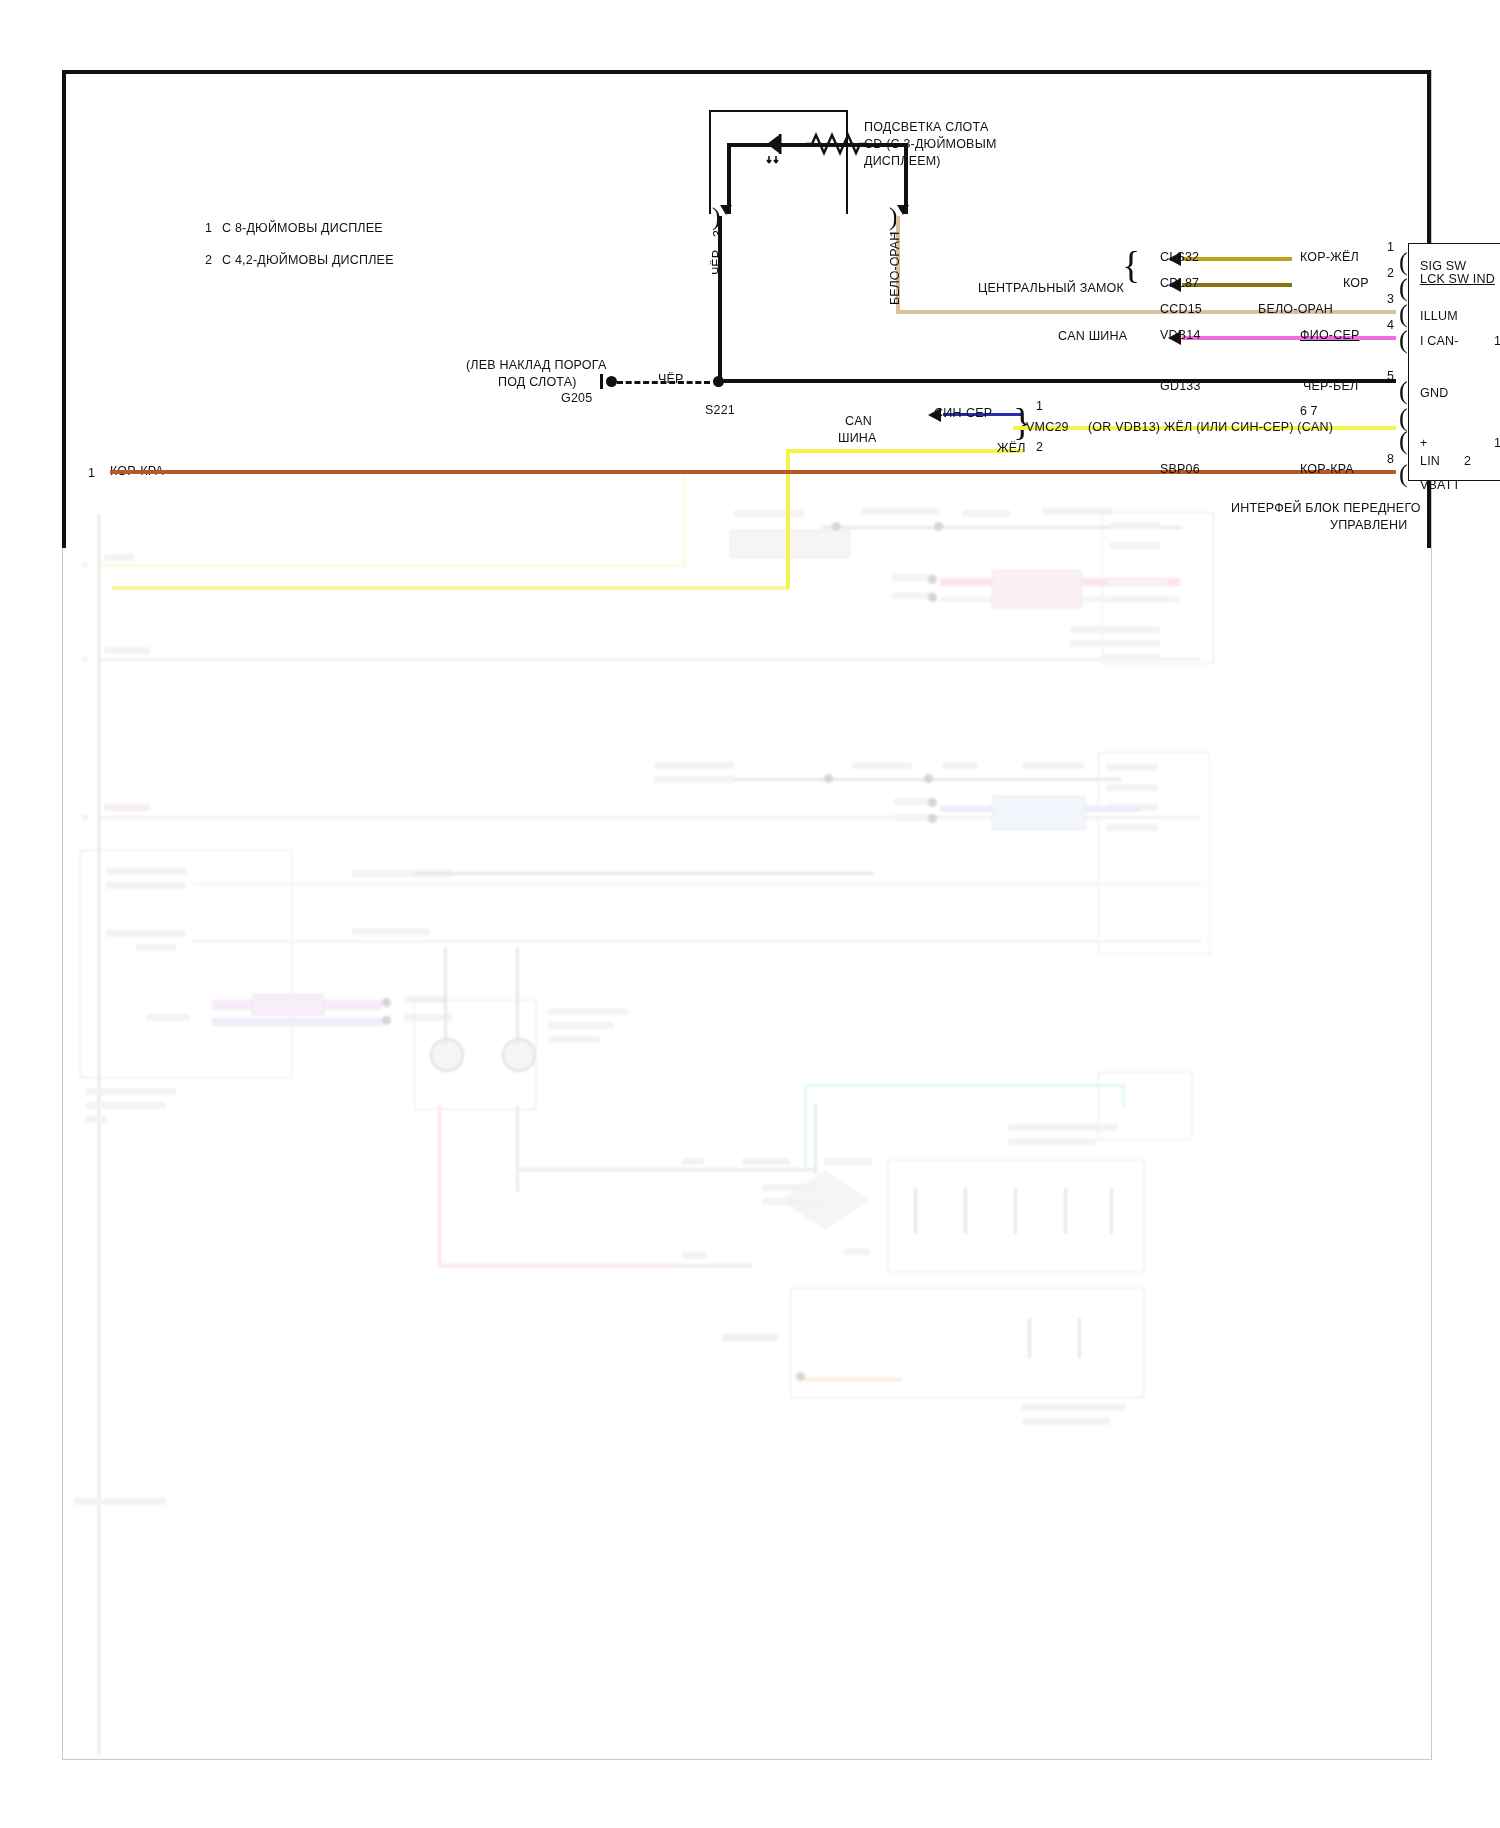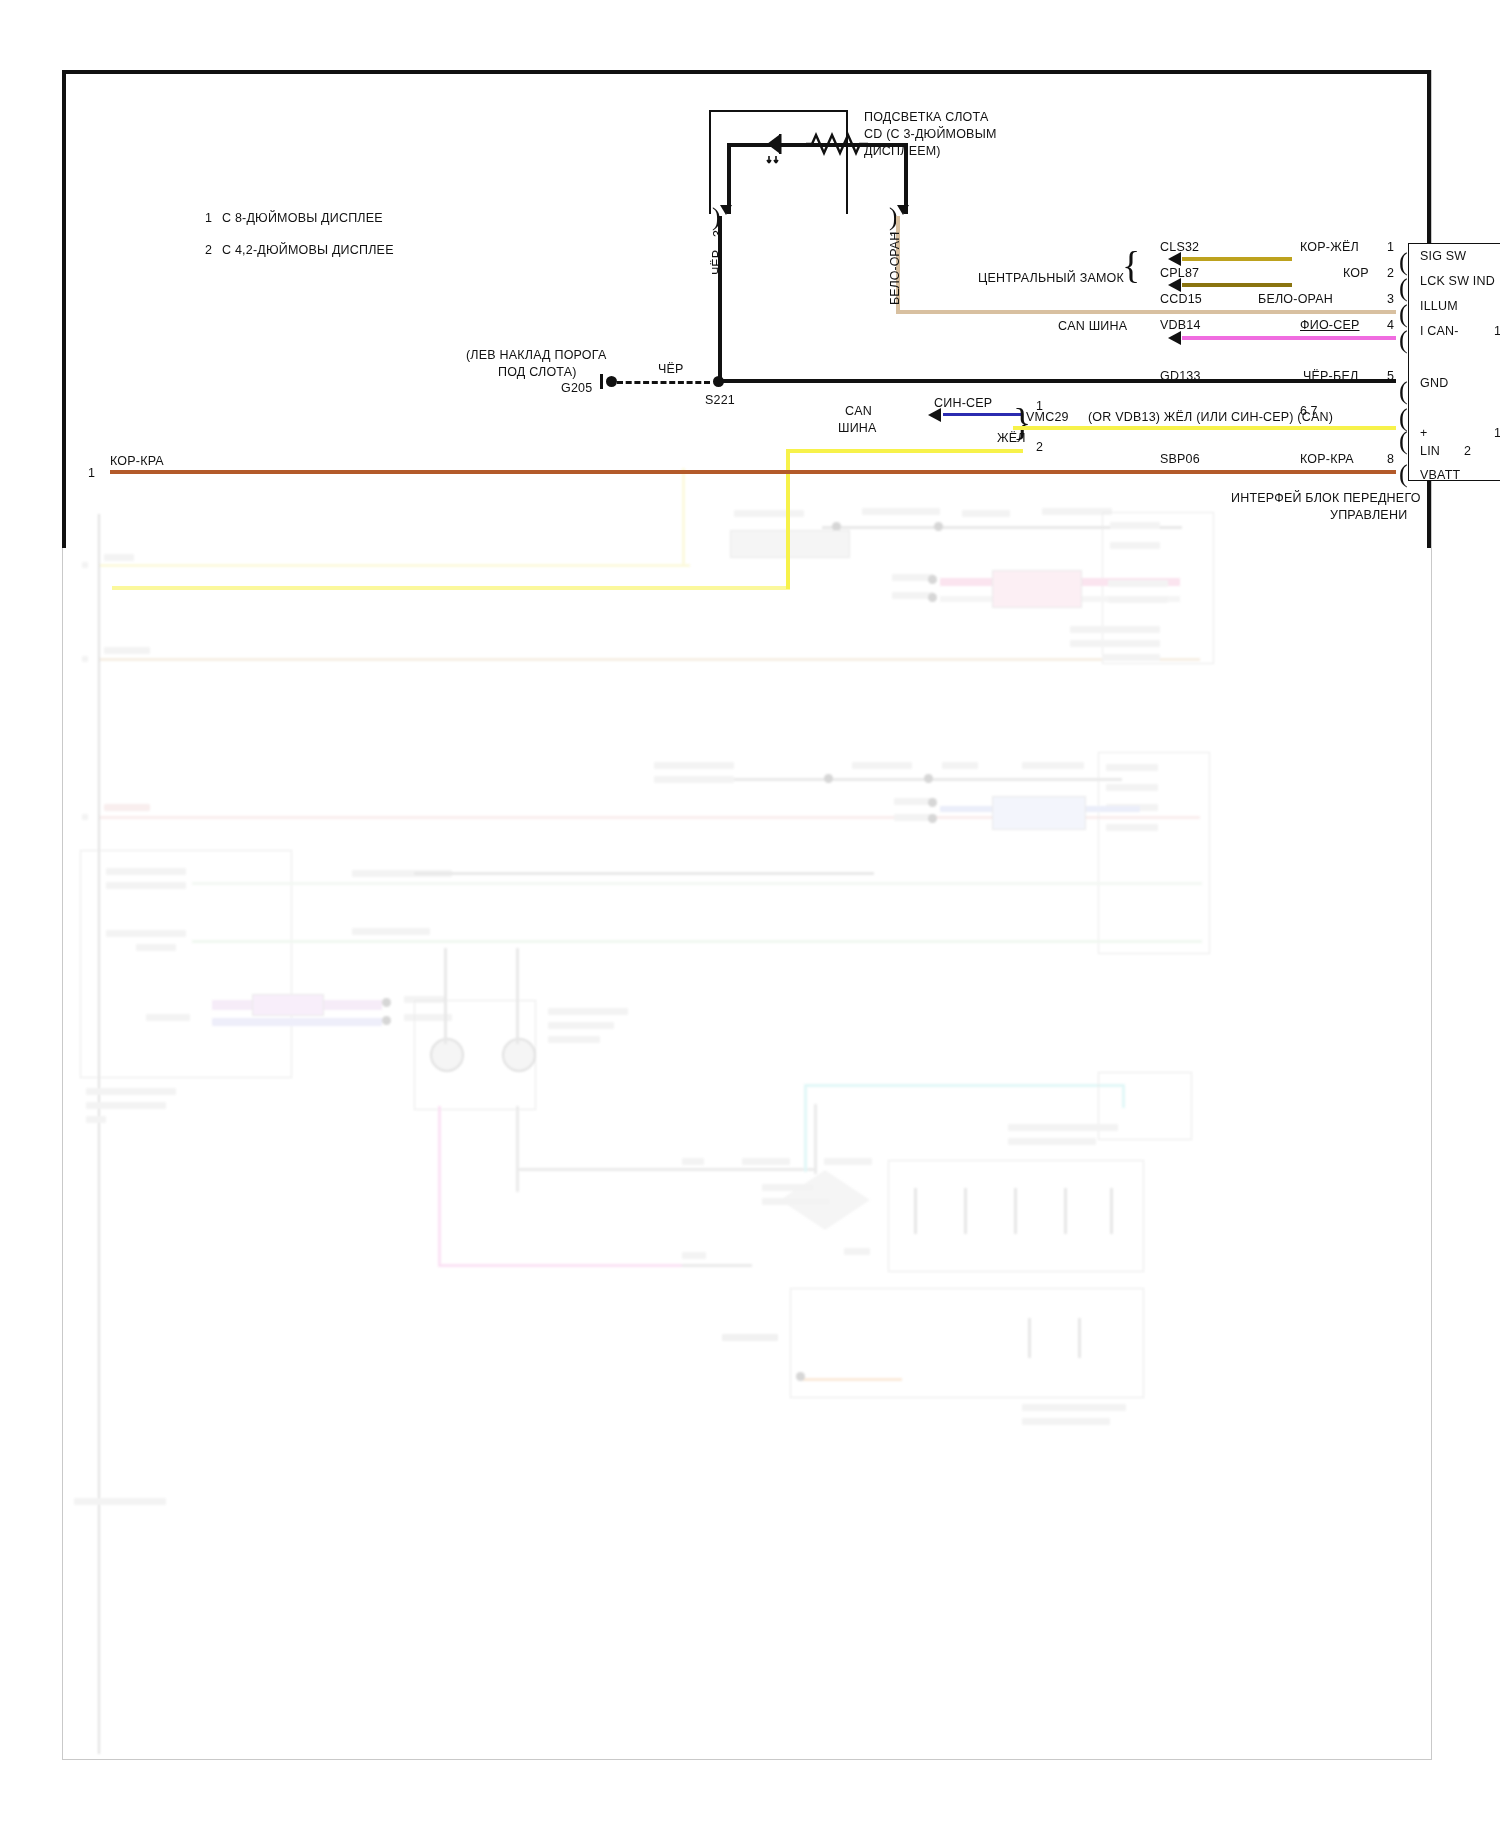--- a/index.html
+++ b/index.html
@@ -21,21 +21,21 @@
   .gbox{position:absolute;border:1px solid #b9b9b9;background:transparent;}
   .gtxt{position:absolute;background:#d8d8d8;border-radius:1px;height:7px;}
   .gdot{position:absolute;width:9px;height:9px;border-radius:50%;background:#777;}
   .gcirc{position:absolute;width:30px;height:30px;border-radius:50%;border:2px solid #9a9a9a;}
 
   
   .w{position:absolute;}
   .wh{height:4px;}
   .wv{width:4px;}
   .blk{background:#111;}
-  .lbl{position:absolute;font-size:12.5px;color:#111;white-space:nowrap;letter-spacing:.2px;}
+  .lbl{position:absolute;font-size:12.5px;color:#111;white-space:nowrap;letter-spacing:.2px;margin-top:10px;}
   .vtxt{position:absolute;font-size:12.5px;color:#111;white-space:nowrap;
         transform-origin:0 0;transform:rotate(-90deg);}
   .pin{position:absolute;font-size:12.5px;color:#111;}
 
   .box-line{position:absolute;border:2px solid #111;box-sizing:border-box;}
   .conn-box{position:absolute;border:1.5px solid #111;box-sizing:border-box;background:#fff;}
 
   .arrowL{position:absolute;width:0;height:0;border-top:7px solid transparent;
           border-bottom:7px solid transparent;border-right:13px solid #111;}
   .arrowD{position:absolute;width:0;height:0;border-left:6px solid transparent;
@@ -312,21 +312,21 @@
   <div class="w wh" style="left:110px;top:470px;width:1286px;background:#b35a2a;"></div>
   <div class="lbl" style="left:1160px;top:452px;">SBP06</div>
   <div class="lbl" style="left:1300px;top:452px;">КОР-КРА</div>
   <div class="pin" style="left:1387px;top:452px;">8</div>
   <div class="bracePin" style="left:1399px;top:461px;">(</div>
 
   <div class="conn-box" style="left:1408px;top:243px;width:0;height:0;"></div>
   <div class="conn-box" style="left:1408px;top:243px;width:120px;height:238px;border-right:none;"></div>
 
   <div class="lbl" style="left:1420px;top:249px;">SIG SW</div>
-  <div class="lbl" style="left:1420px;top:274px;">LCK SW IND</div>
+  <div class="lbl" style="left:1420px;top:262px;text-decoration:underline;">LCK SW IND</div>
   <div class="lbl" style="left:1420px;top:299px;">ILLUM</div>
   <div class="lbl" style="left:1420px;top:324px;">I CAN-</div>
   <div class="lbl" style="left:1494px;top:324px;">1</div>
   <div class="lbl" style="left:1420px;top:376px;">GND</div>
   <div class="lbl" style="left:1420px;top:426px;">+</div>
   <div class="lbl" style="left:1494px;top:426px;">1</div>
   <div class="lbl" style="left:1420px;top:444px;">LIN</div>
   <div class="lbl" style="left:1464px;top:444px;">2</div>
   <div class="lbl" style="left:1420px;top:468px;">VBATT</div>
 

